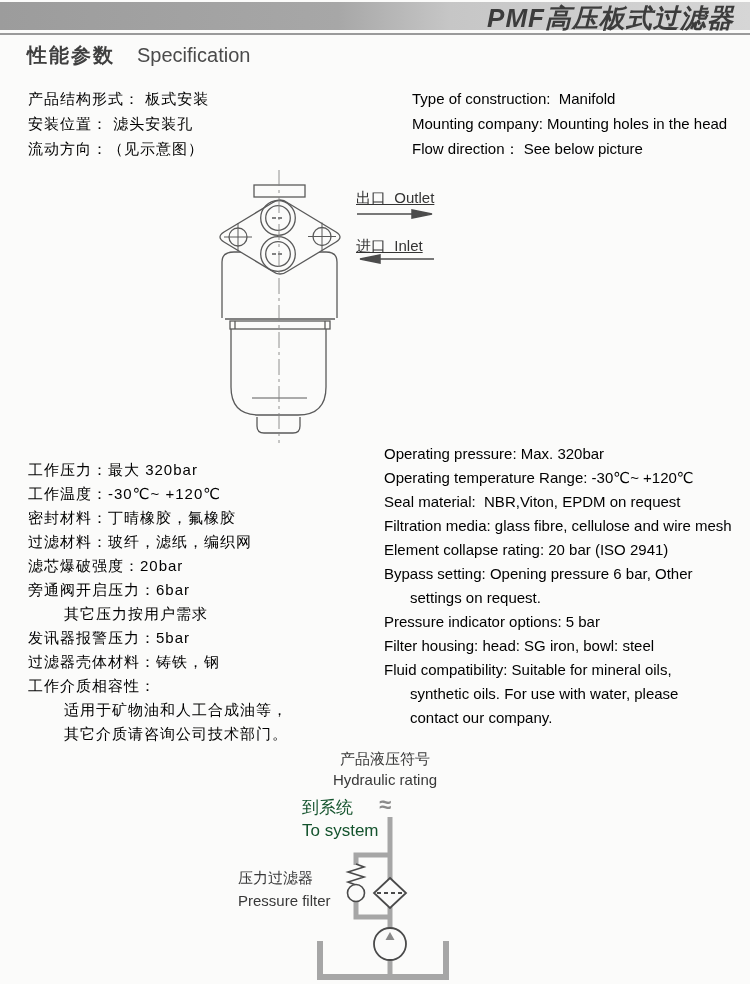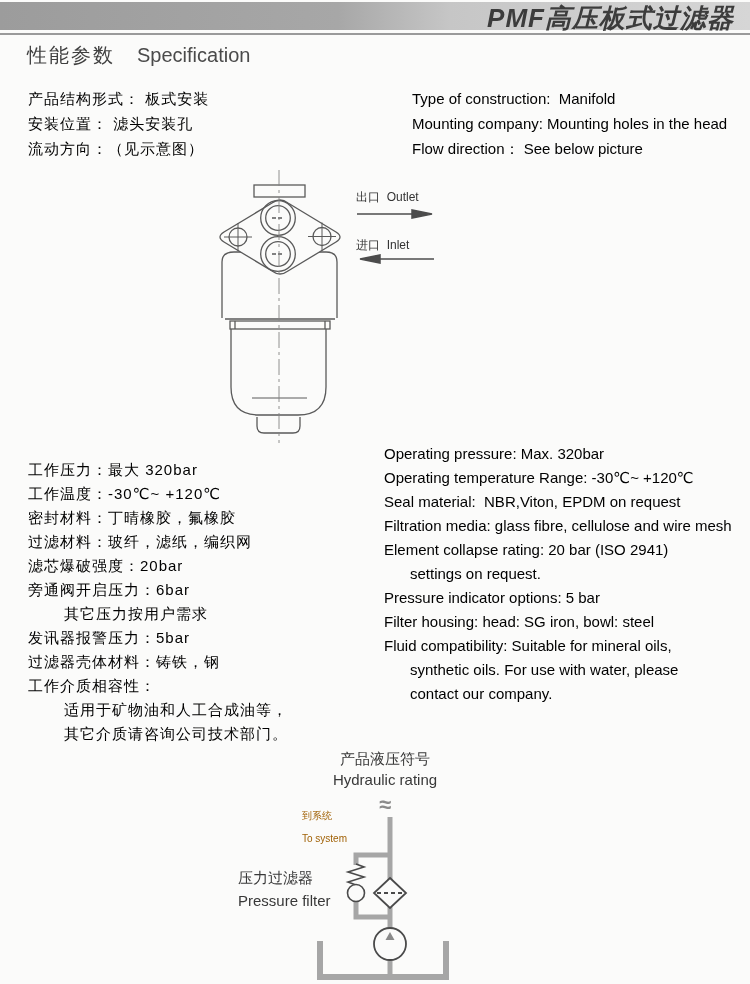--- a/index.html
+++ b/index.html
@@ -11,42 +11,42 @@
   .header-bar{
     position:absolute;top:2px;left:0;width:750px;height:28px;
     background:linear-gradient(90deg,#9c9c9c 0%,#a7a7a7 45%,#c6c6c6 60%,#d6d6d6 100%);
   }
   .header-title{
     position:absolute;top:1px;right:16px;
     font-size:26px;font-weight:bold;font-style:italic;color:#3c3c3c;letter-spacing:1px;
   }
   .header-rule{position:absolute;top:33px;left:0;width:750px;height:2px;background:#9a9a9a;}
   .section-title{position:absolute;top:42px;left:27px;font-size:20px;color:#3f3f3f;}
-  .section-title .zh{font-weight:400;letter-spacing:2px;}
+  .section-title .zh{font-weight:700;letter-spacing:2px;}
   .section-title .en{margin-left:22px;color:#4a4a4a;}
 
   .spec-col{position:absolute;font-size:15px;color:#000000;}
   .spec-col .row{height:25px;line-height:25px;white-space:pre;}
   .top-zh{top:86px;left:28px;letter-spacing:1px;}
   .top-en{top:86px;left:412px;}
 
   .main-zh{top:458px;left:28px;letter-spacing:1px;}
   .main-en{top:442px;left:384px;}
   .main-zh .row,.main-en .row{height:24px;line-height:24px;}
   .main-zh .indent{padding-left:36px;}
   .main-en .indent{padding-left:26px;}
 
   .drawing-svg{position:absolute;left:190px;top:162px;}
-  .flow-label{position:absolute;font-size:12px;color:#333;white-space:pre;}
+  .flow-label{position:absolute;font-size:15px;color:#333;white-space:pre;text-decoration:underline;}
   .outlet-label{left:356px;top:189px;}
   .inlet-label{left:356px;top:237px;}
 
   .hyd-title{position:absolute;left:285px;top:748px;width:200px;text-align:center;
     font-size:15px;line-height:21px;color:#383838;}
-  .to-system{position:absolute;left:302px;top:796px;font-size:10px;line-height:23px;color:#a16207;margin-top:8px;}
+  .to-system{position:absolute;left:302px;top:796px;font-size:17px;line-height:23px;color:#14532d;}
   .pressure-filter{position:absolute;left:238px;top:866px;font-size:15px;line-height:23px;color:#383838;}
   .break-symbol{position:absolute;left:379px;top:792px;font-size:22px;color:#8b8b8b;
     font-weight:bold;letter-spacing:-1px;}
   .circuit-svg{position:absolute;left:260px;top:812px;}
 </style>
 </head>
 <body>
 
 <div class="page">
 
@@ -142,20 +142,21 @@
     <div class="row">工作介质相容性：</div>
     <div class="row indent">适用于矿物油和人工合成油等，</div>
     <div class="row indent">其它介质请咨询公司技术部门。</div>
   </div>
   <div class="spec-col main-en">
     <div class="row">Operating pressure: Max. 320bar</div>
     <div class="row">Operating temperature Range: -30℃~ +120℃</div>
     <div class="row">Seal material:  NBR,Viton, EPDM on request</div>
     <div class="row">Filtration media: glass fibre, cellulose and wire mesh</div>
     <div class="row">Element collapse rating: 20 bar (ISO 2941)</div>
+    <div class="row">Bypass setting: Opening pressure 6 bar, Other</div>
     <div class="row indent">settings on request.</div>
     <div class="row">Pressure indicator options: 5 bar</div>
     <div class="row">Filter housing: head: SG iron, bowl: steel</div>
     <div class="row">Fluid compatibility: Suitable for mineral oils,</div>
     <div class="row indent">synthetic oils. For use with water, please</div>
     <div class="row indent">contact our company.</div>
   </div>
 
   <div class="hyd-title">
     <div>产品液压符号</div>

